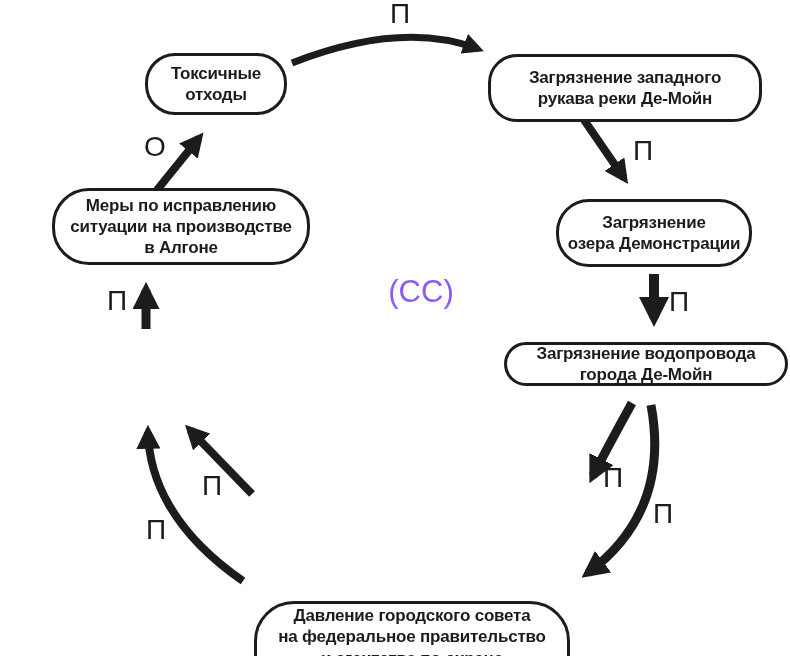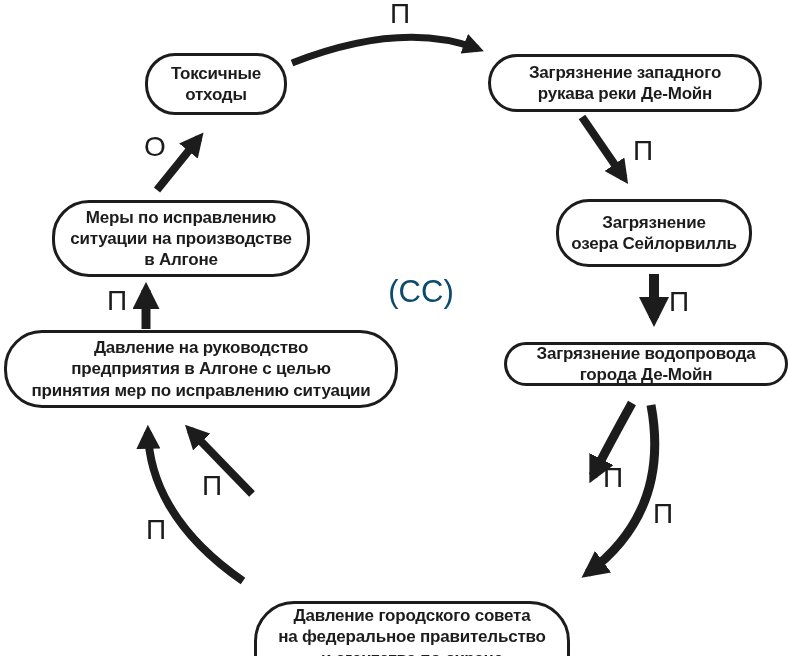--- a/index.html
+++ b/index.html
@@ -43,21 +43,21 @@
     position: absolute;
     transform: translate(-50%, -50%);
     color: #1c1c1c;
     font-size: 28px;
     font-weight: 400;
     line-height: 1;
   }
   .loop-label {
     position: absolute;
     transform: translate(-50%, -50%);
-    color: #0c4a6e;
+    color: #8b5cf6;
     font-size: 31px;
     font-weight: 400;
     line-height: 1;
   }
 </style>
 </head>
 <body>
 
 <div id="canvas">
 
@@ -74,40 +74,37 @@
     <path d="M 651 405 C 663 470 648 528 588 573" fill="none" stroke="#1c1c1c" stroke-width="9" marker-end="url(#ah)"></path>
     <path d="M 252 494 L 190 430" fill="none" stroke="#1c1c1c" stroke-width="8" marker-end="url(#ah)"></path>
     <path d="M 243 581 C 172 532 149 478 148 432" fill="none" stroke="#1c1c1c" stroke-width="8" marker-end="url(#ah)"></path>
     <path d="M 146 329 L 146 290" fill="none" stroke="#1c1c1c" stroke-width="9" marker-end="url(#ah)"></path>
     <path d="M 157 190 L 199 138" fill="none" stroke="#1c1c1c" stroke-width="8" marker-end="url(#ah)"></path>
   </svg>
 
   <div class="node" style="left:145px; top:53px; width:142px; height:62px; border-radius:30px;">Токсичные
 отходы</div>
 
-  <div class="node" style="left:488px; top:54px; width:274px; height:58px; border-radius:29px;">Загрязнение западного
+  <div class="node" style="left:488px; top:54px; width:274px; height:68px; border-radius:29px;">Загрязнение западного
 рукава реки Де-Мойн</div>
 
   <div class="node" style="left:556px; top:199px; width:196px; height:68px; border-radius:33px;">Загрязнение
-озера Сейлорвилль</div>
+озера Демонстрации</div>
 
   <div class="node" style="left:504px; top:342px; width:284px; height:44px; border-radius:28px;">Загрязнение водопровода
 города Де-Мойн</div>
 
 
   <div class="node" style="left:254px; top:561px; width:316px; height:93px; border-radius:40px;margin-top:40px;">Давление городского совета
 на федеральное правительство
 и агентства по охране
 окружающей среды</div>
 
-  <div class="node" style="left:4px; top:330px; width:394px; height:78px; border-radius:38px;">Давление на руководство
-предприятия в Алгоне с целью
-принятия мер по исправлению ситуации</div>
 
-  <div class="node" style="left:52px; top:200px; width:258px; height:77px; border-radius:37px;">Меры по исправлению
+  <div class="node" style="left:52px; top:188px; width:258px; height:77px; border-radius:37px;">Меры по исправлению
 ситуации на производстве
 в Алгоне</div>
 
   <div class="edge-label" style="left:400px; top:14px;">П</div>
 
   <div class="edge-label" style="left:643px; top:151px;">П</div>
 
   <div class="edge-label" style="left:679px; top:302px;">П</div>
 
   <div class="edge-label" style="left:613px; top:478px;">П</div>

